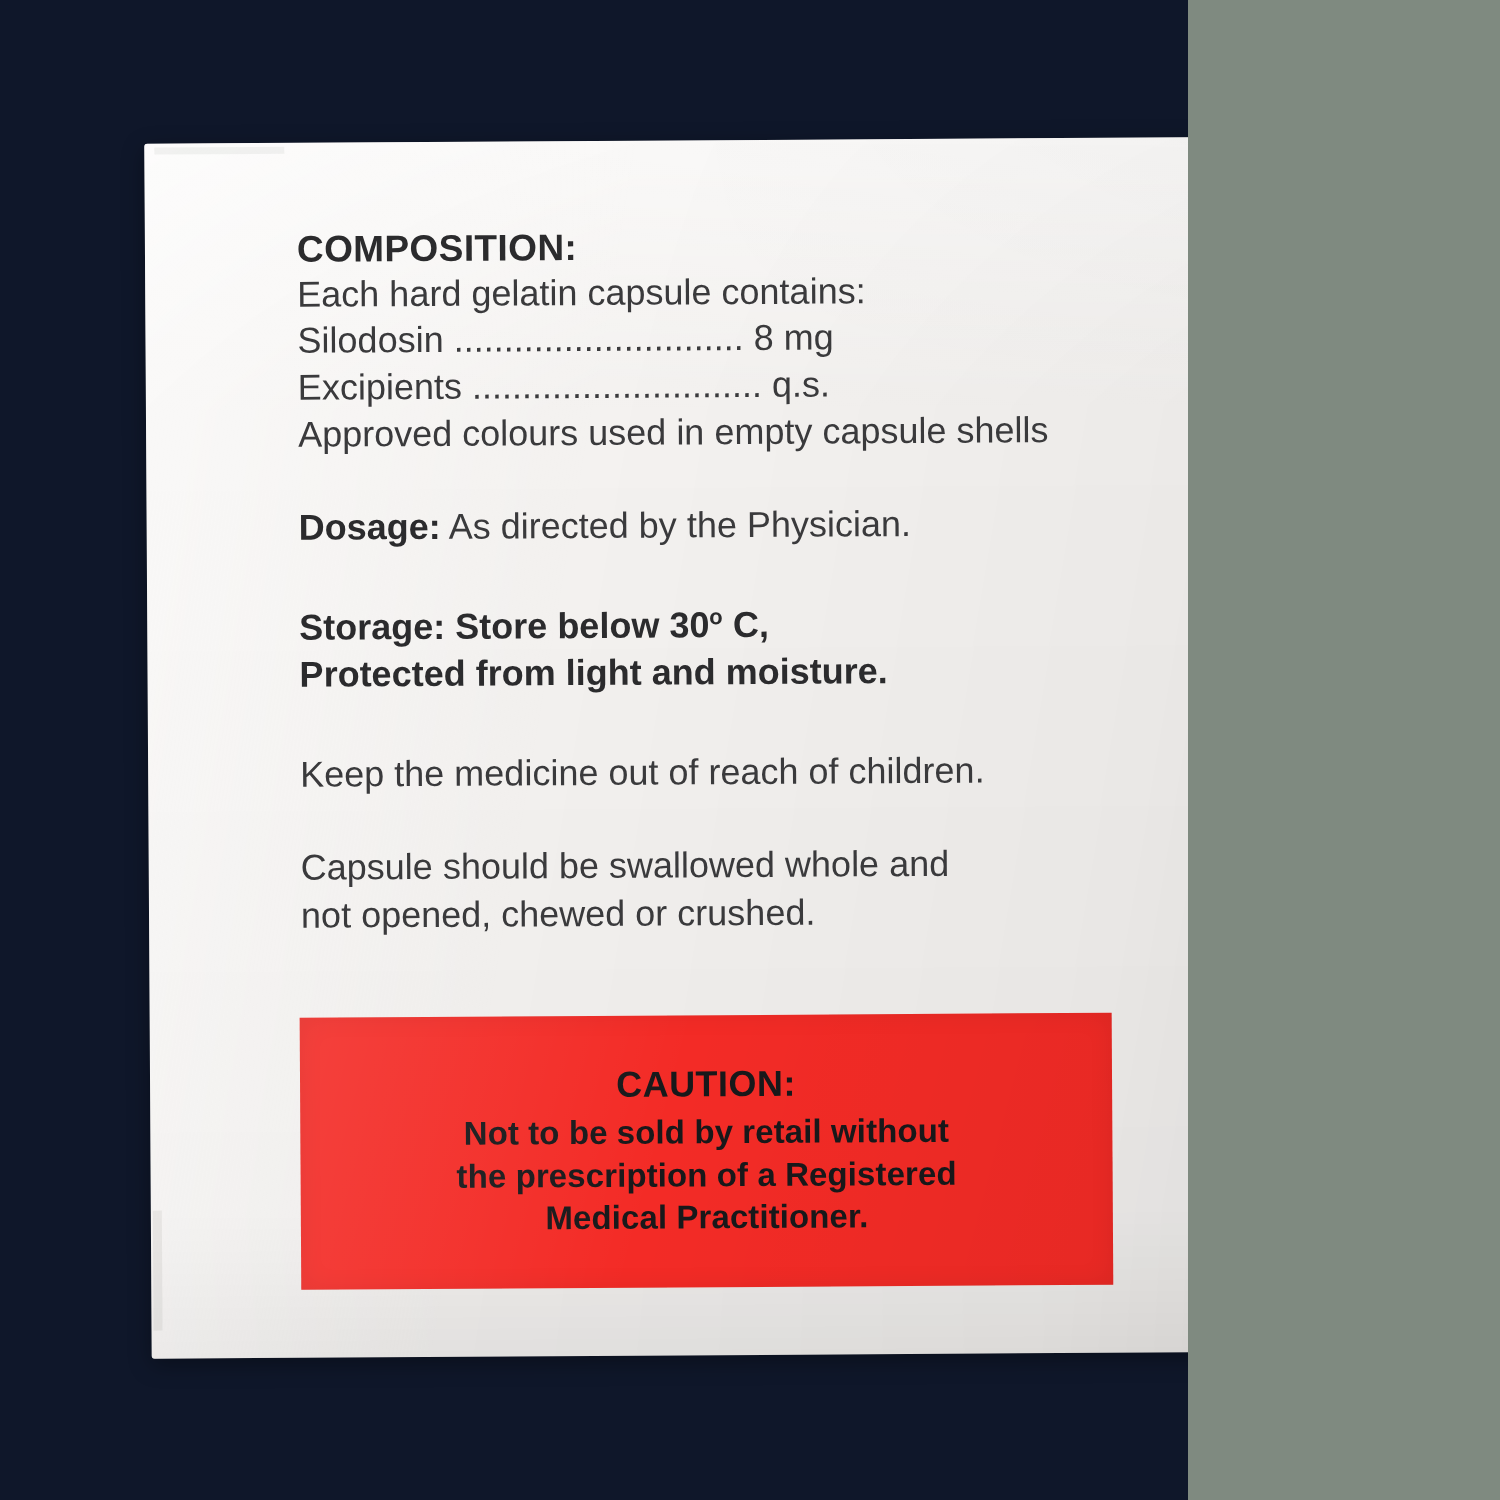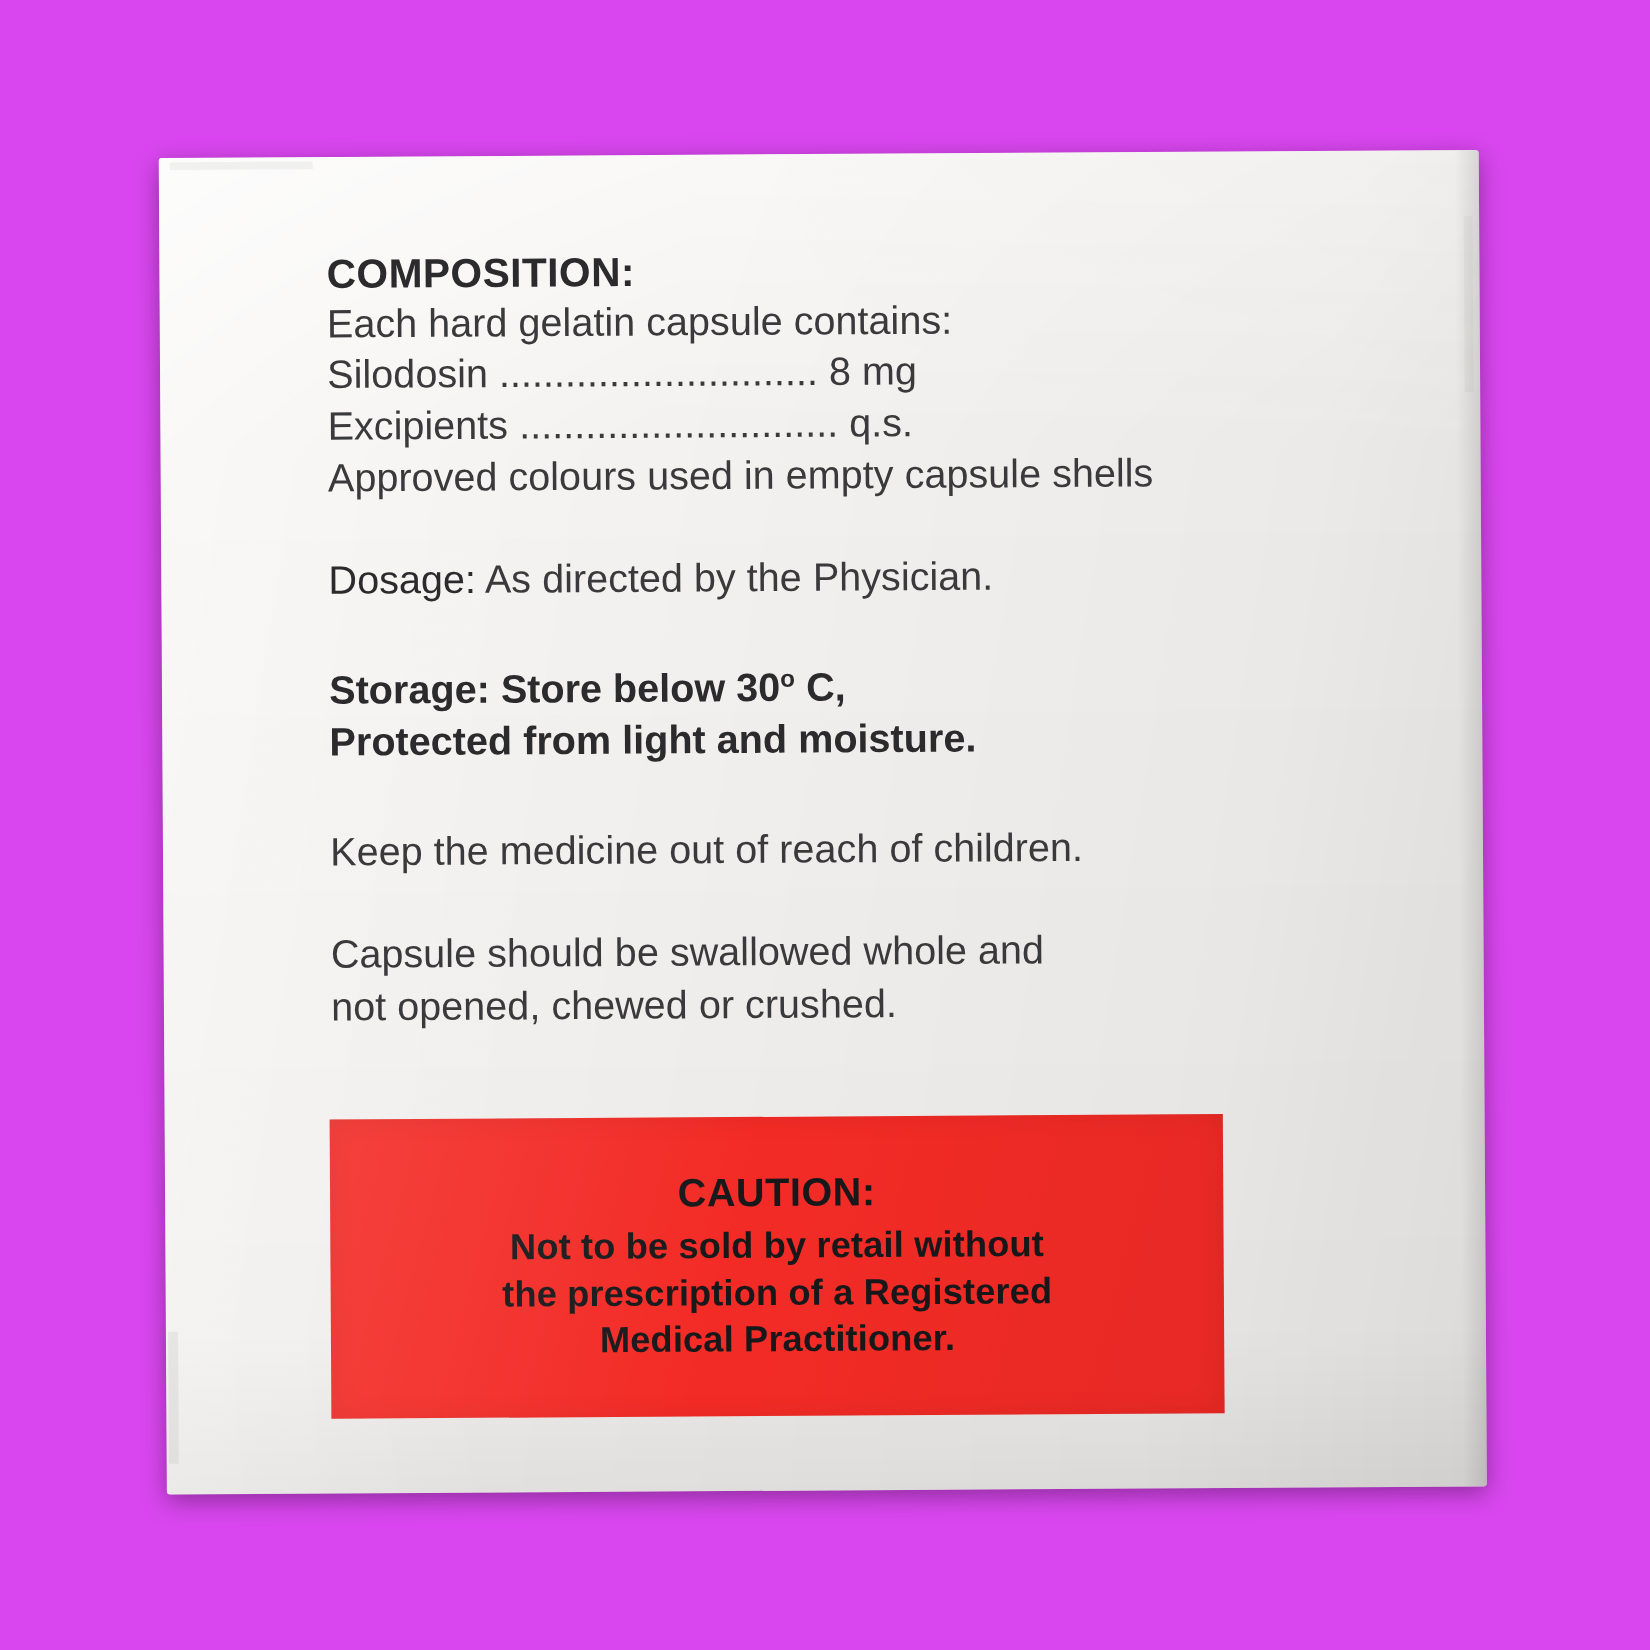--- a/index.html
+++ b/index.html
@@ -6,23 +6,23 @@
     margin: 0;
     padding: 0;
     width: 1500px;
     height: 1500px;
     background: #7f8a80;
     font-family: "Liberation Sans", sans-serif;
   }
 
   #stage {
     position: relative;
-    width: 1500px;
+    width: 1188px;
     height: 1500px;
-    background: #d946ef;
+    background: #0f172a;
     overflow: hidden;
   }
 
   
   #carton {
     position: absolute;
     left: 148px;
     top: 140px;
     width: 1200px;
     height: 1215px;
@@ -77,21 +77,21 @@
   .line {
     font-size: 36px;
     line-height: 1.30;
     color: #3a3a3c;
     white-space: pre;
   }
   .gap-md { height: 46px; }
   .gap-lg { height: 52px; }
 
   .bold-lead {
-    font-weight: normal;
+    font-weight: bold;
     color: #2b2b2d;
   }
 
   .dosage-line {
     font-size: 36px;
     line-height: 1.30;
     color: #3a3a3c;
   }
 
   .storage-line {

